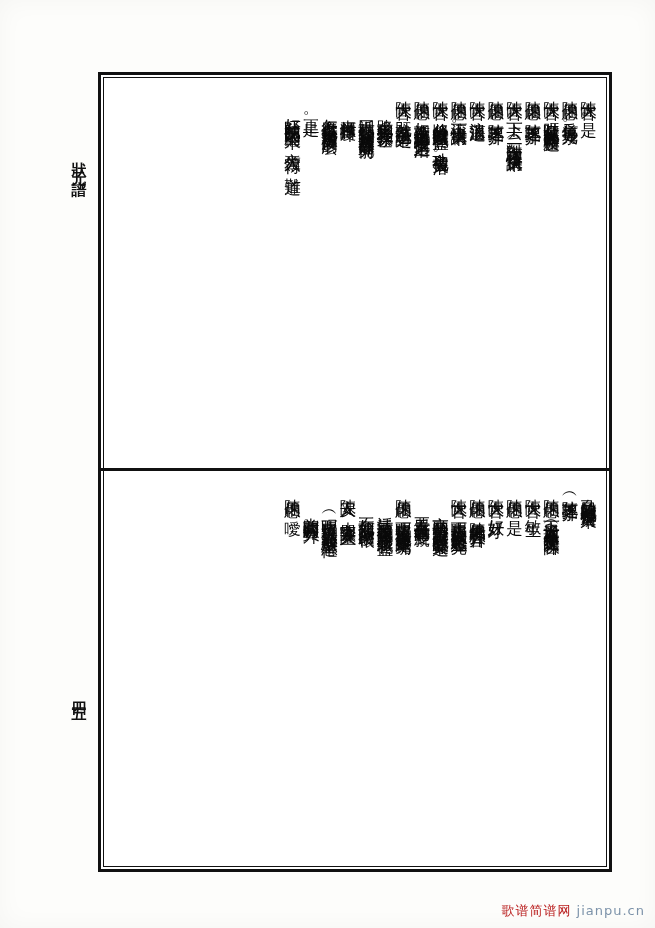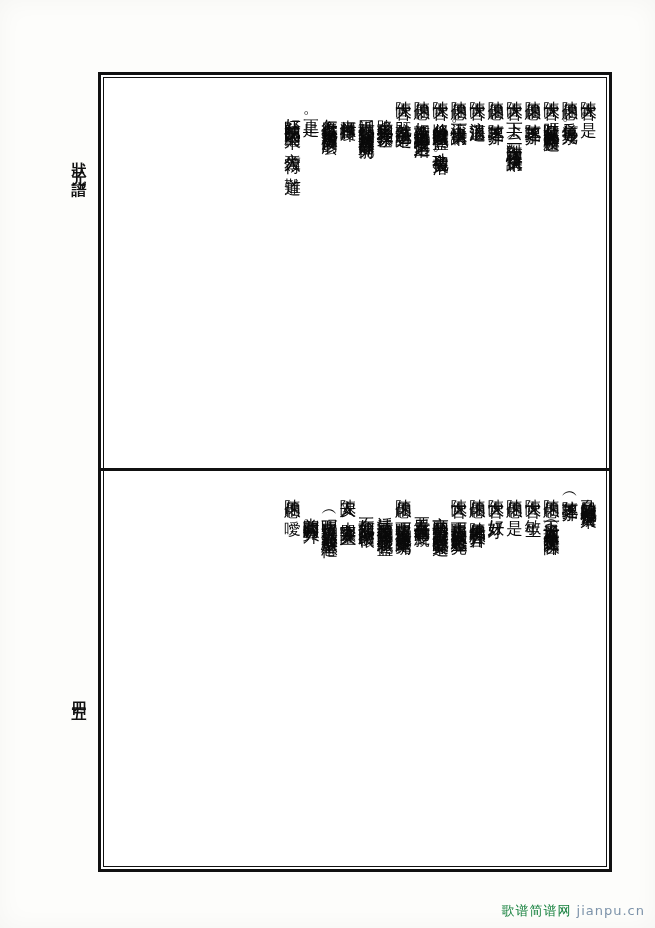--- a/index.html
+++ b/index.html
@@ -126,21 +126,21 @@
   
   .watermark {
     position: absolute;
     right: 10px;
     bottom: 8px;
     font-size: 13px;
     color: #6a7f96;
     letter-spacing: 1px;
     font-family: "DejaVu Sans", sans-serif;
   }
-  .watermark .cn { color: #15803d; }
+  .watermark .cn { color: #b91c1c; }
   .watermark .en { color: #7d93aa; text-align: center; }
 
   
   .edge-shadow {
     position: absolute;
     left: 0; top: 0; right: 0; bottom: 0;
     pointer-events: none;
     box-shadow: inset 0 0 26px rgba(0,0,0,0.035);
   }
 </style>

